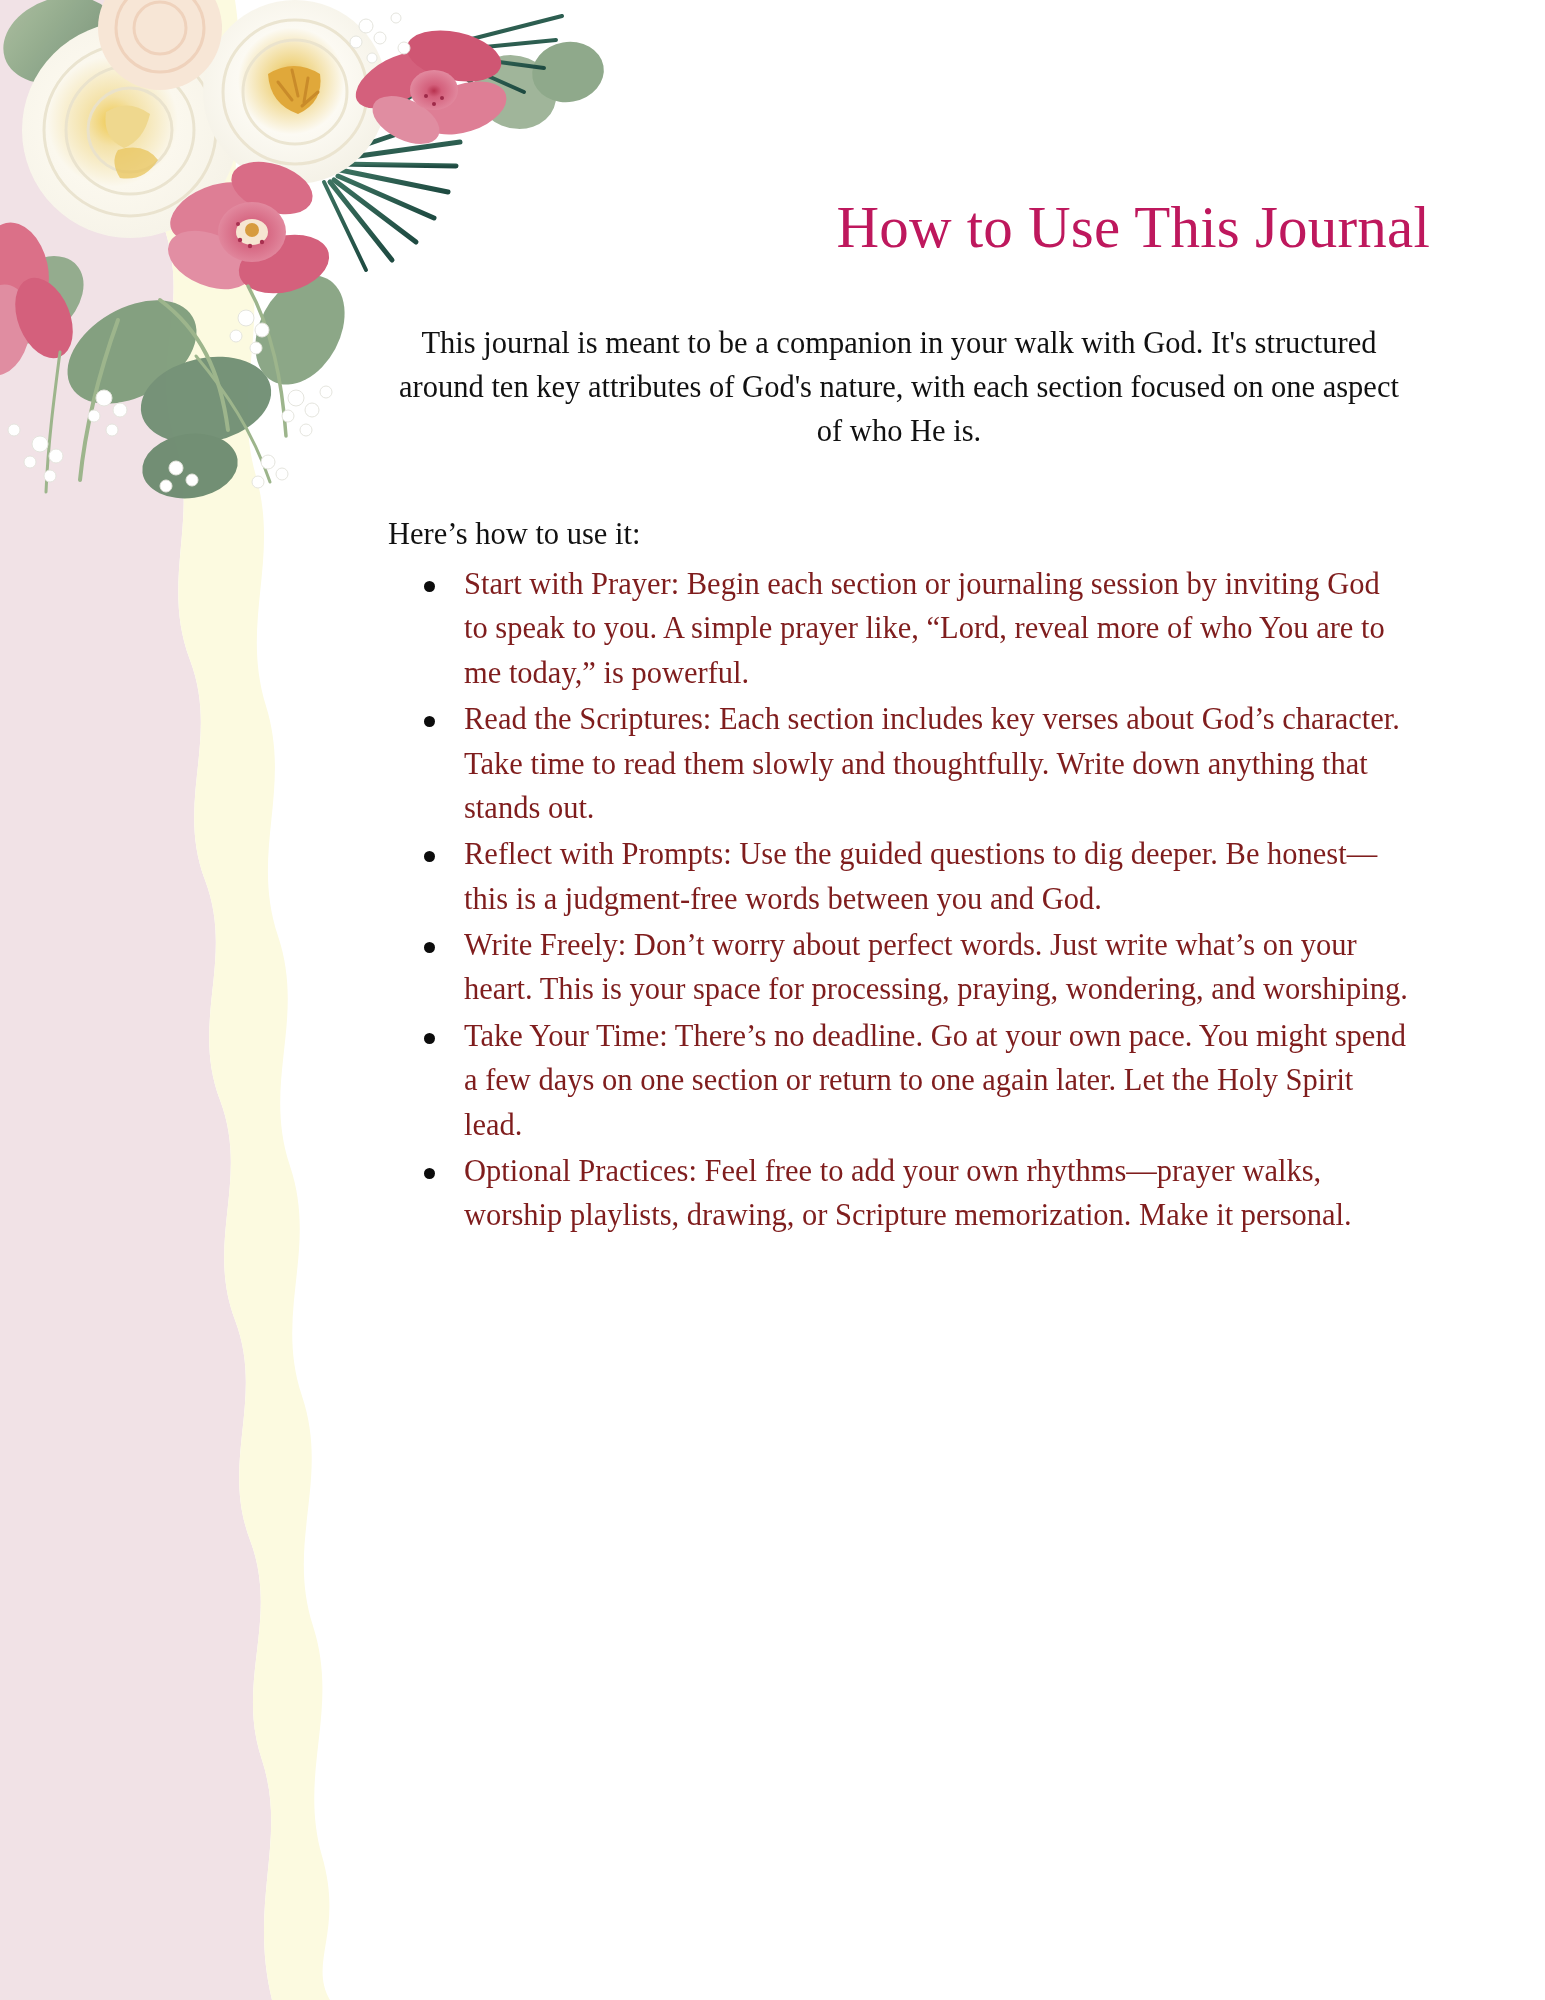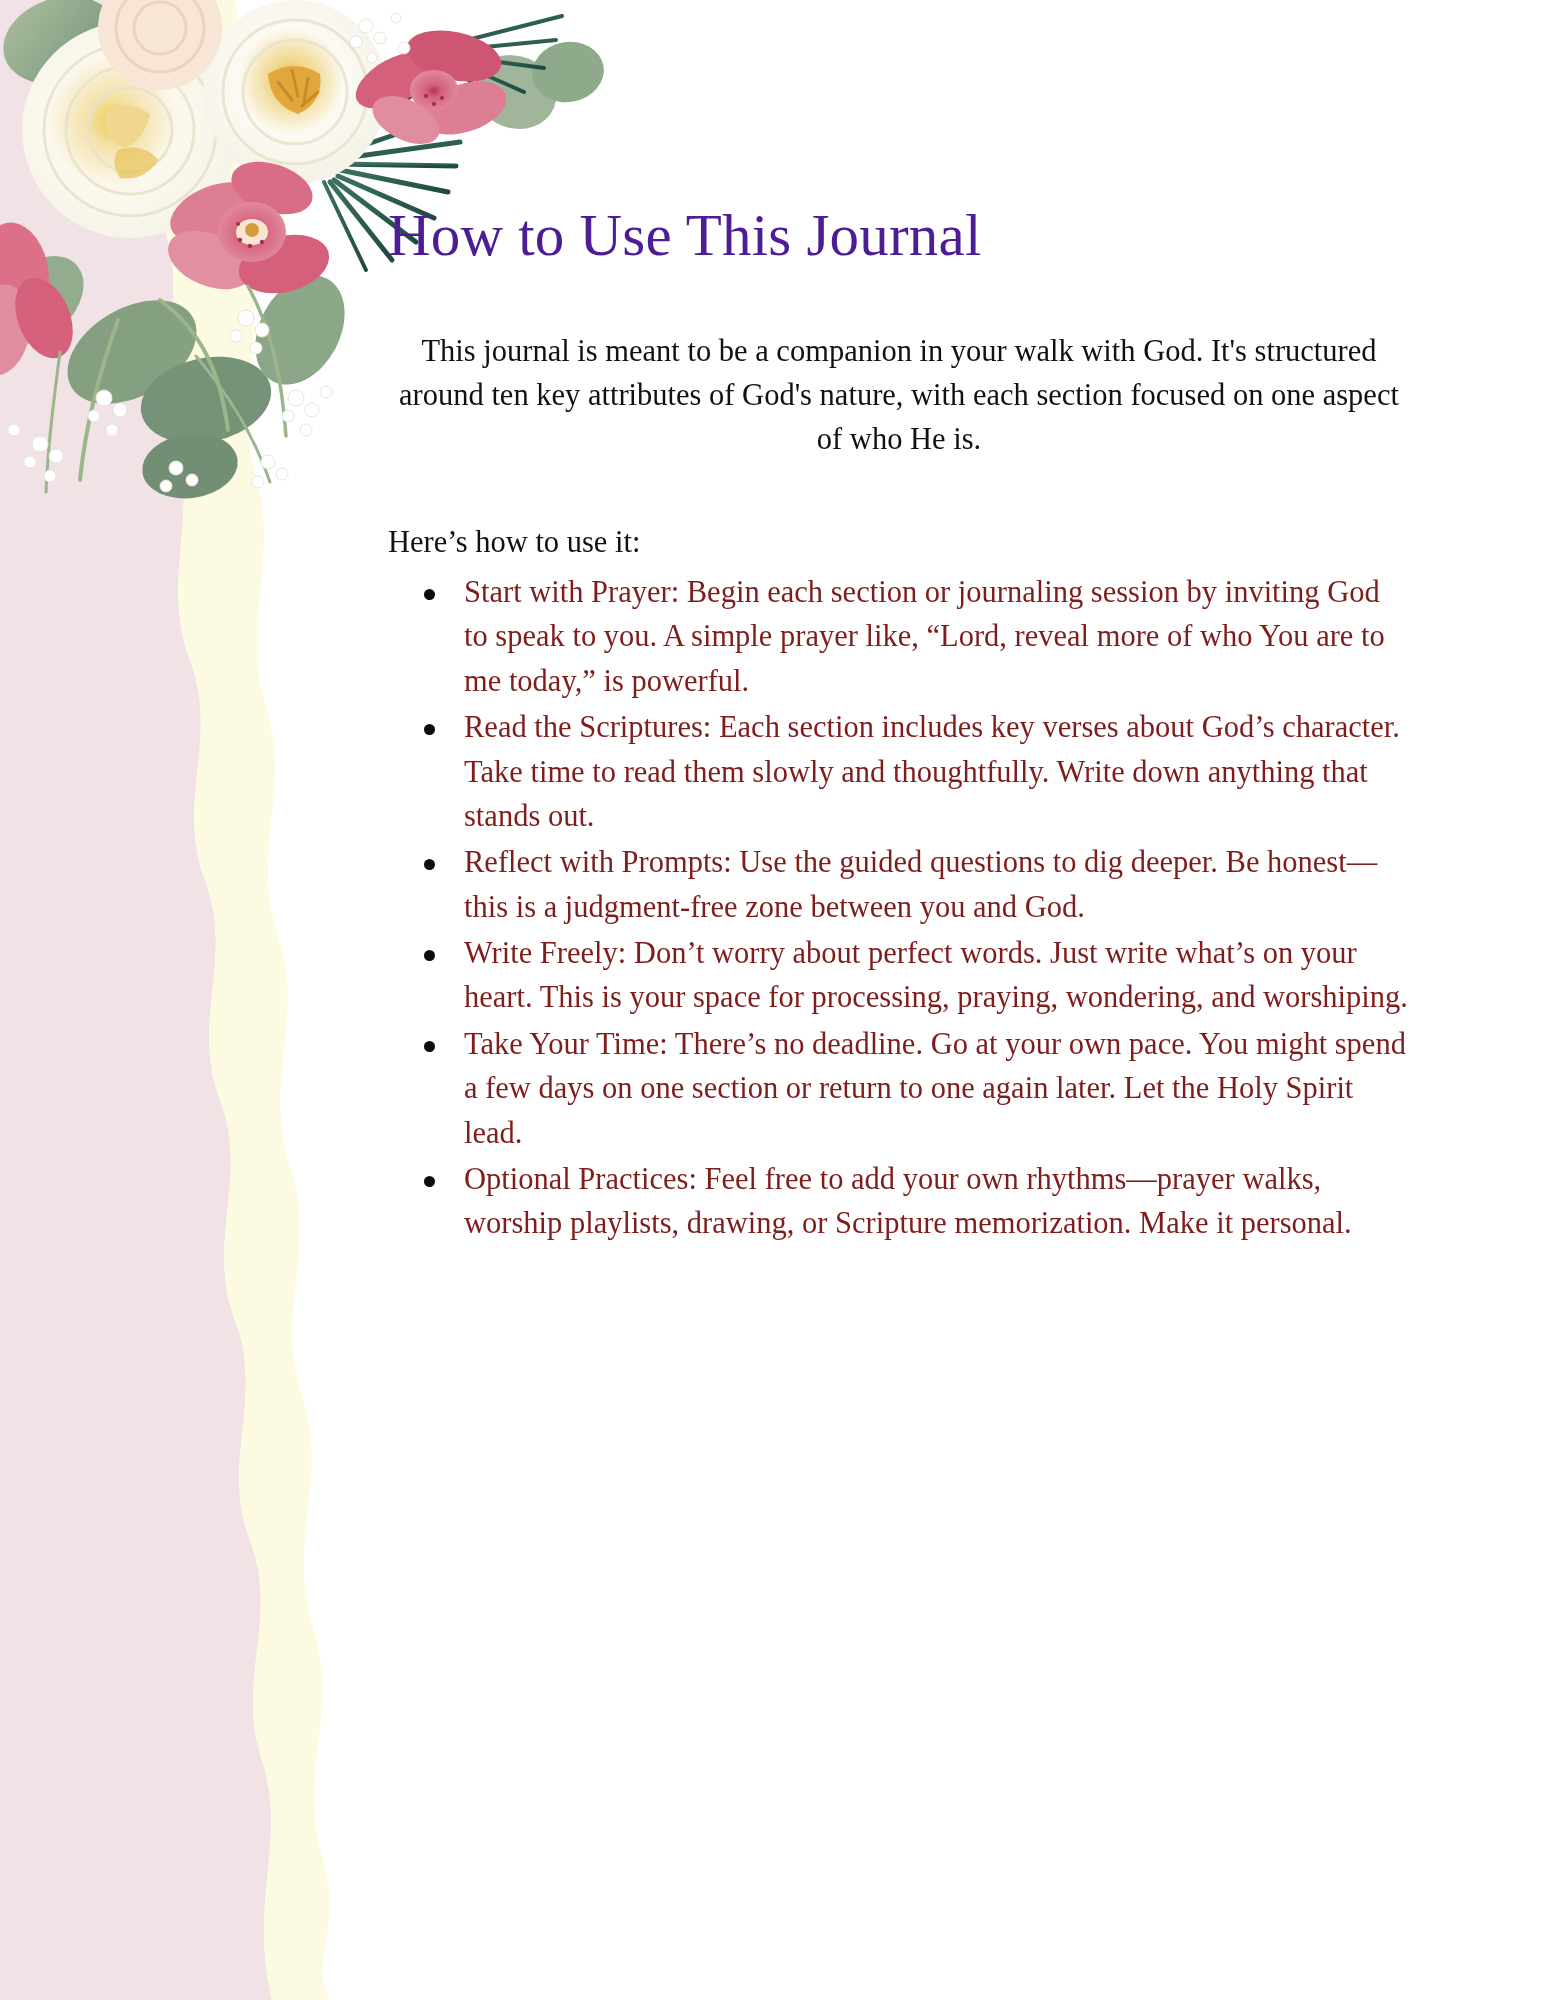--- a/index.html
+++ b/index.html
@@ -44,23 +44,23 @@
     position: absolute;
     left: 388px;
     top: 196px;
     width: 1060px;
   }
 
   .doc-title {
     font-size: 59px;
     line-height: 1.06;
     font-weight: normal;
-    text-align: left;
-    color: #4c1d95;
-    margin: 8px 0 62px 0;
+    text-align: right;
+    color: #be185d;
+    margin: 0 0 62px 0;
     letter-spacing: 0.2px;
     padding-right: 18px;
   }
 
   .intro {
     font-size: 30.5px;
     line-height: 1.455;
     color: #111111;
     margin: 0 0 58px 0;
     width: 1022px;
@@ -345,21 +345,21 @@
       <li>
         <span class="dot"></span>
         <span>Start with Prayer: Begin each section or journaling session by inviting God to speak to you. A simple prayer like, “Lord, reveal more of who You are to me today,” is powerful.</span>
       </li>
       <li>
         <span class="dot"></span>
         <span>Read the Scriptures: Each section includes key verses about God’s character. Take time to read them slowly and thoughtfully. Write down anything that stands out.</span>
       </li>
       <li>
         <span class="dot"></span>
-        <span>Reflect with Prompts: Use the guided questions to dig deeper. Be honest—this is a judgment-free zone between you and God.</span>
+        <span>Reflect with Prompts: Use the guided questions to dig deeper. Be honest—this is a judgment-free words between you and God.</span>
       </li>
       <li>
         <span class="dot"></span>
         <span>Write Freely: Don’t worry about perfect words. Just write what’s on your heart. This is your space for processing, praying, wondering, and worshiping.</span>
       </li>
       <li>
         <span class="dot"></span>
         <span>Take Your Time: There’s no deadline. Go at your own pace. You might spend a few days on one section or return to one again later. Let the Holy Spirit lead.</span>
       </li>
       <li>

